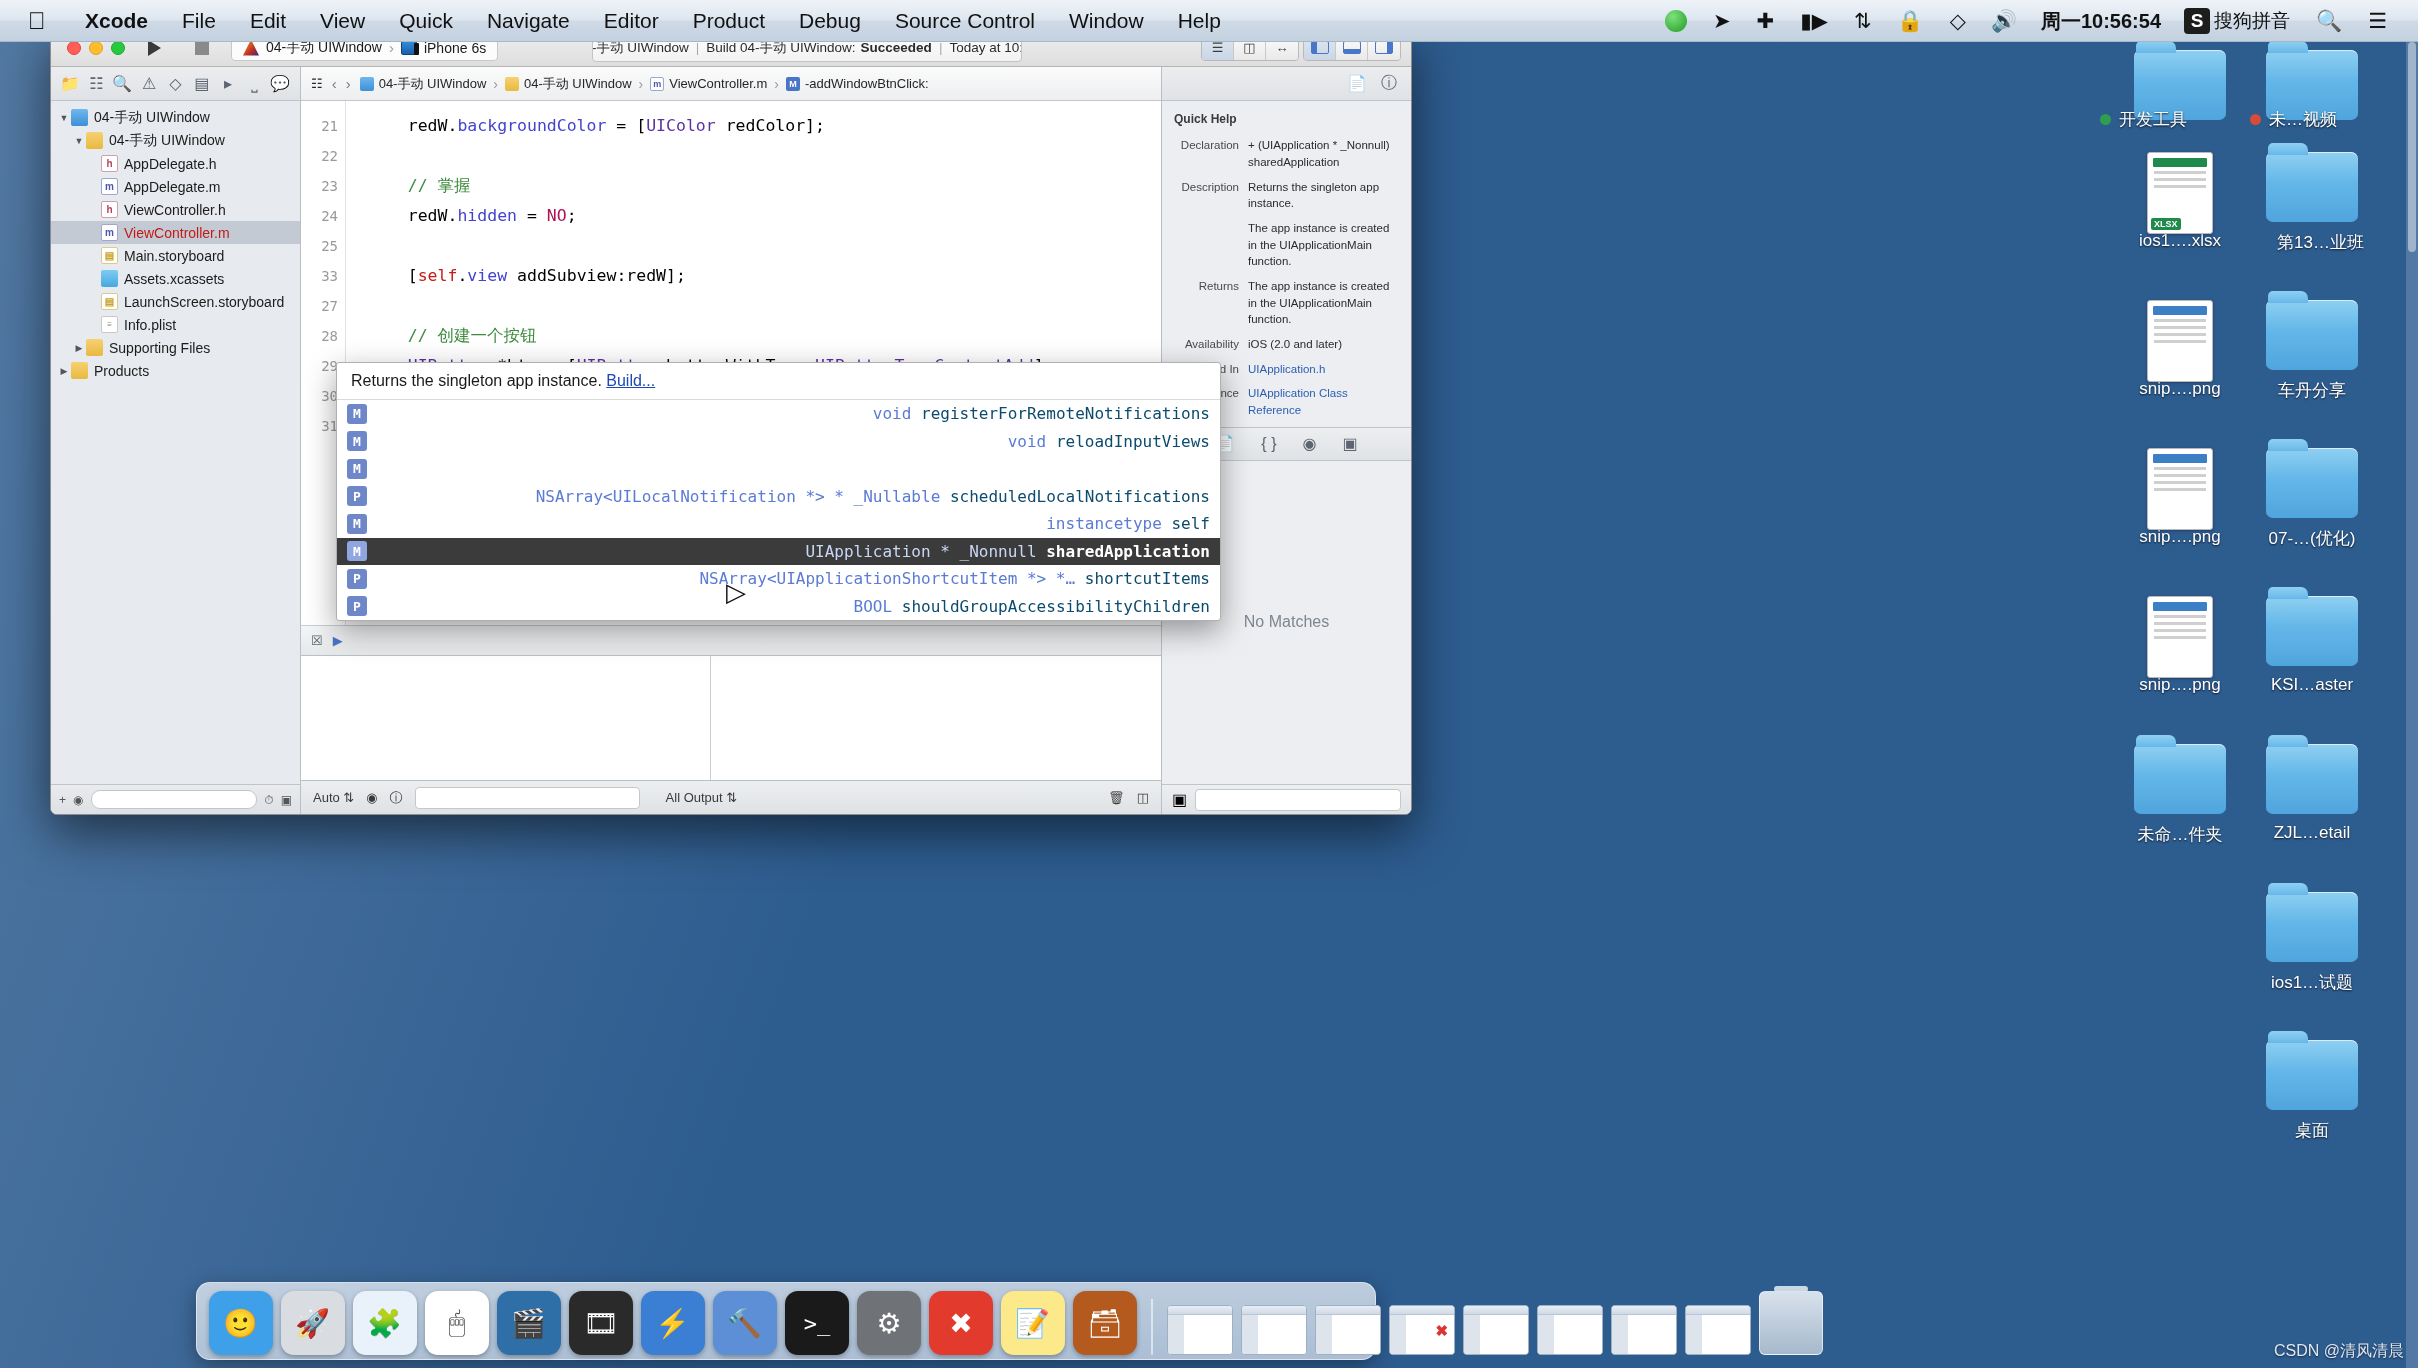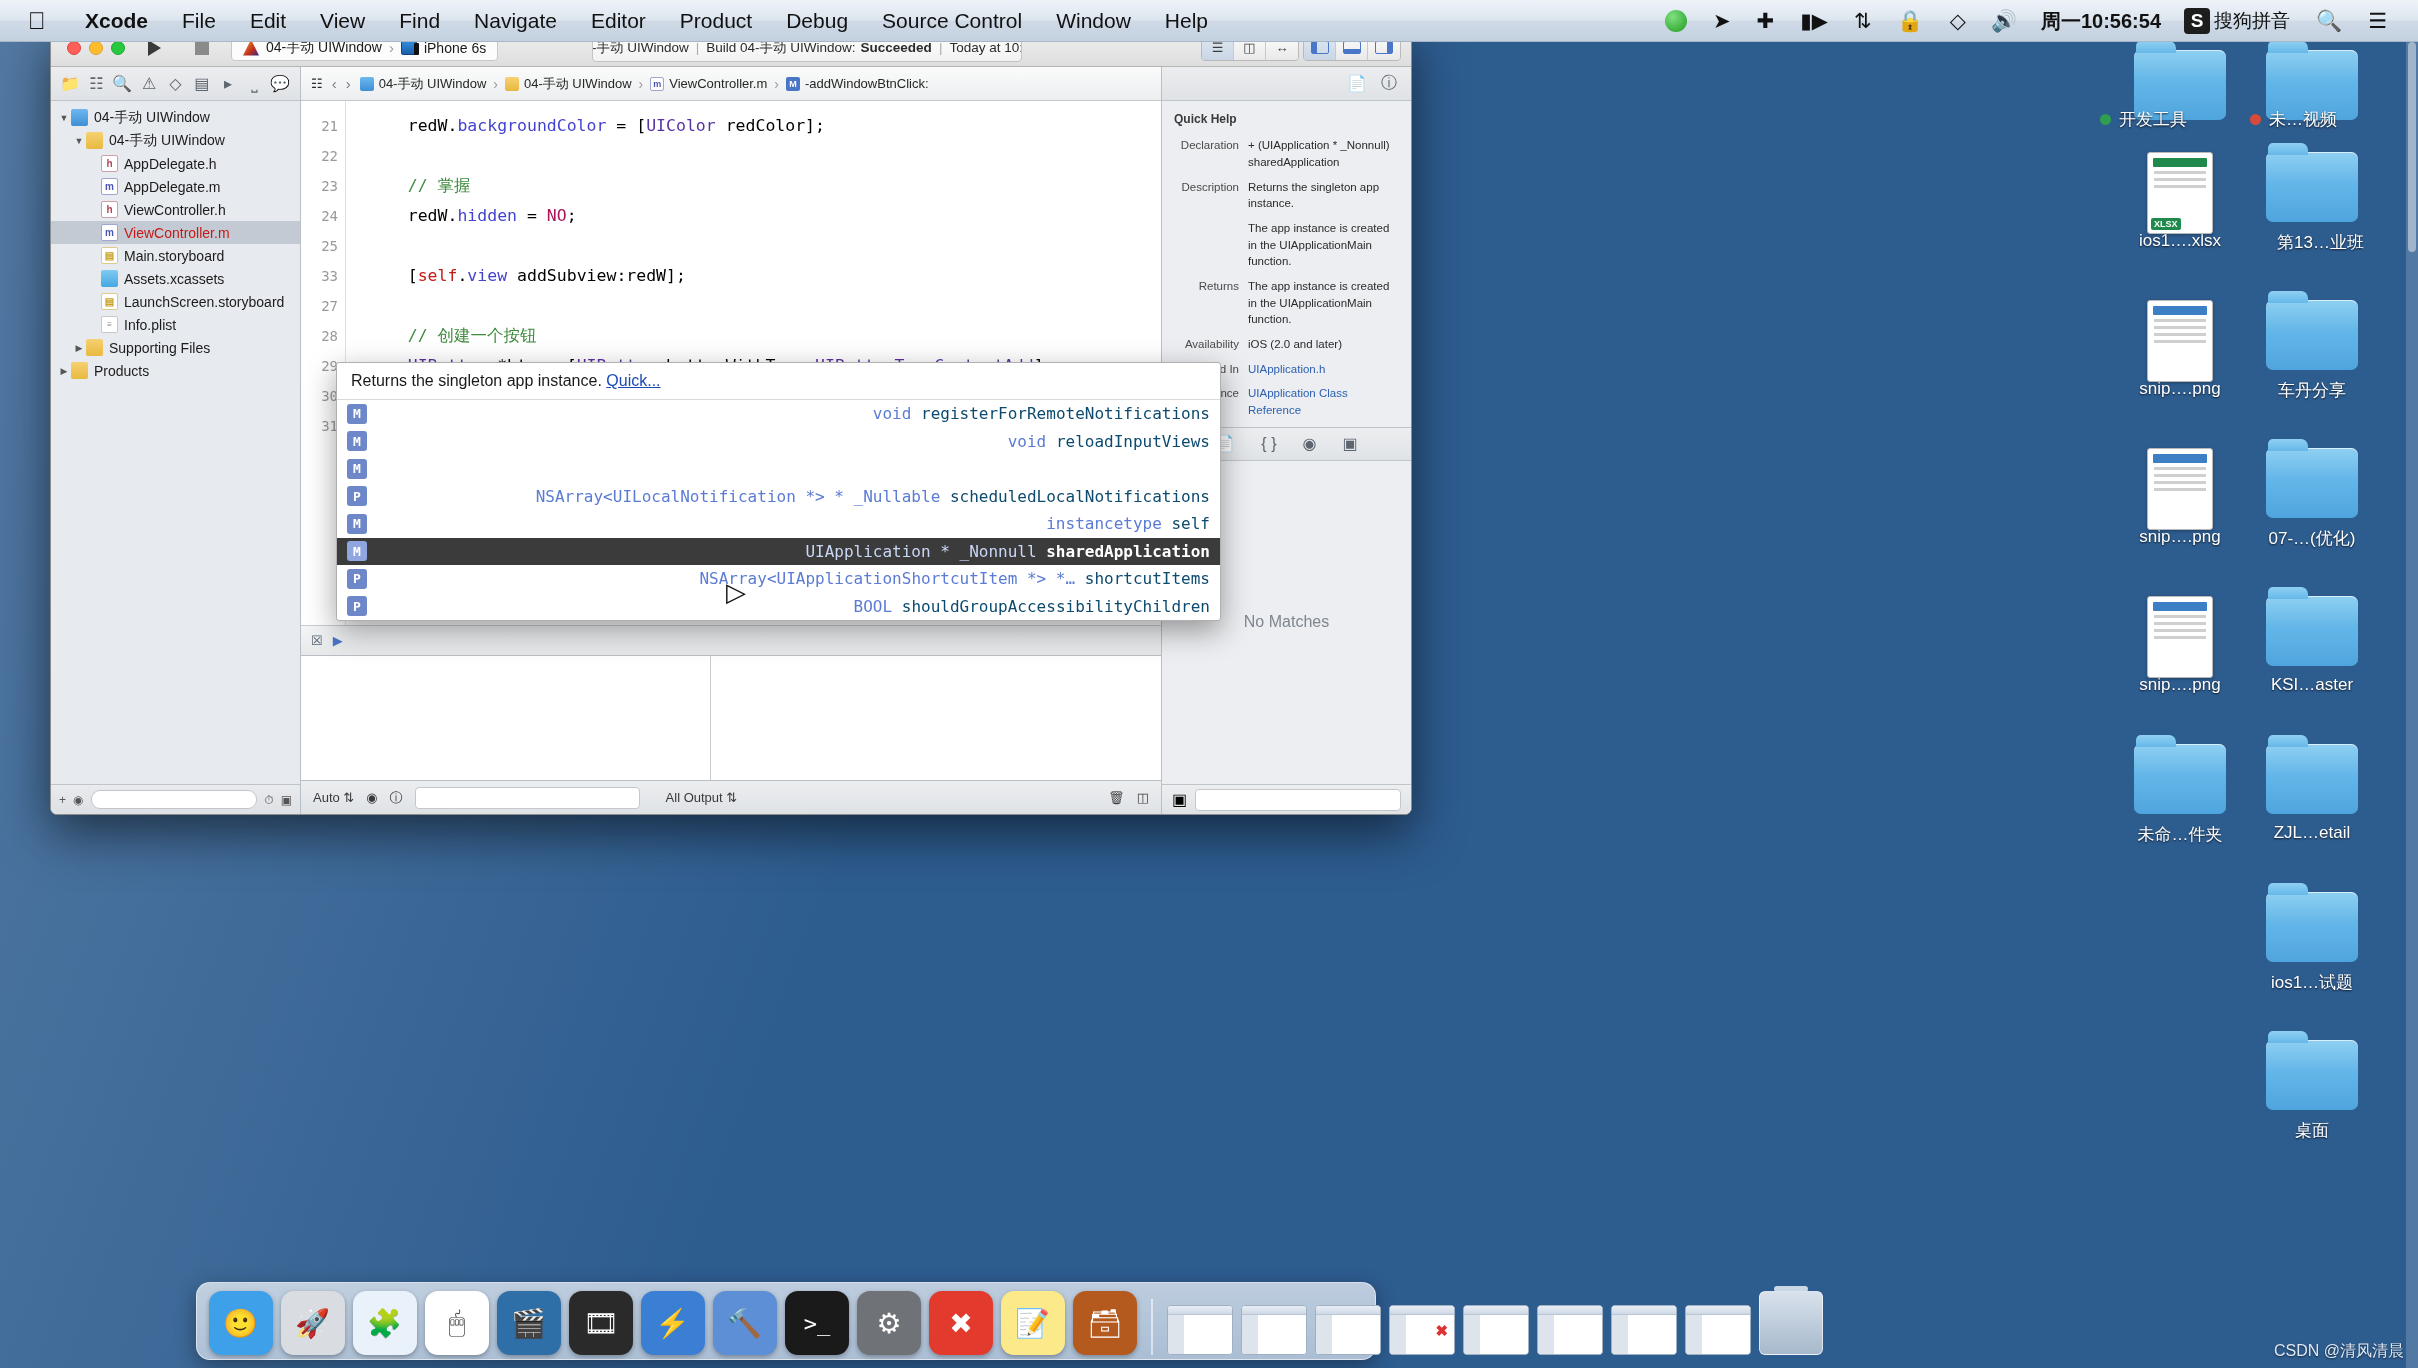--- a/index.html
+++ b/index.html
@@ -384,21 +384,21 @@
   <span>未…视频</span>
 </div>
 
 <div id="menubar">
   <div class="mb-left">
     <div class="mb-item apple"></div>
     <div class="mb-item bold">Xcode</div>
     <div class="mb-item">File</div>
     <div class="mb-item">Edit</div>
     <div class="mb-item">View</div>
-    <div class="mb-item">Find</div>
+    <div class="mb-item">Quick</div>
     <div class="mb-item">Navigate</div>
     <div class="mb-item">Editor</div>
     <div class="mb-item">Product</div>
     <div class="mb-item">Debug</div>
     <div class="mb-item">Source Control</div>
     <div class="mb-item">Window</div>
     <div class="mb-item">Help</div>
   </div>
   <div class="mb-right">
     <div class="mb-r">
@@ -670,21 +670,21 @@
       <div class="util-foot">
         <span>▣</span>
         <span class="mini-field" style="flex:1"></span>
       </div>
     </div>
   </div>
 
   <div id="acpop">
     <div id="ac-doc">
       <span>Returns the singleton app instance.</span>
-      <a href="#">Quick...</a>
+      <a href="#">Build...</a>
     </div>
     <div id="ac-list">
         <div class="ac-row">
           <span class="ac-badge">M</span>
           <span class="ac-text"><span>void </span><span class="nm">registerForRemoteNotifications</span></span>
         </div>
         <div class="ac-row">
           <span class="ac-badge">M</span>
           <span class="ac-text"><span>void </span><span class="nm">reloadInputViews</span></span>
         </div>

